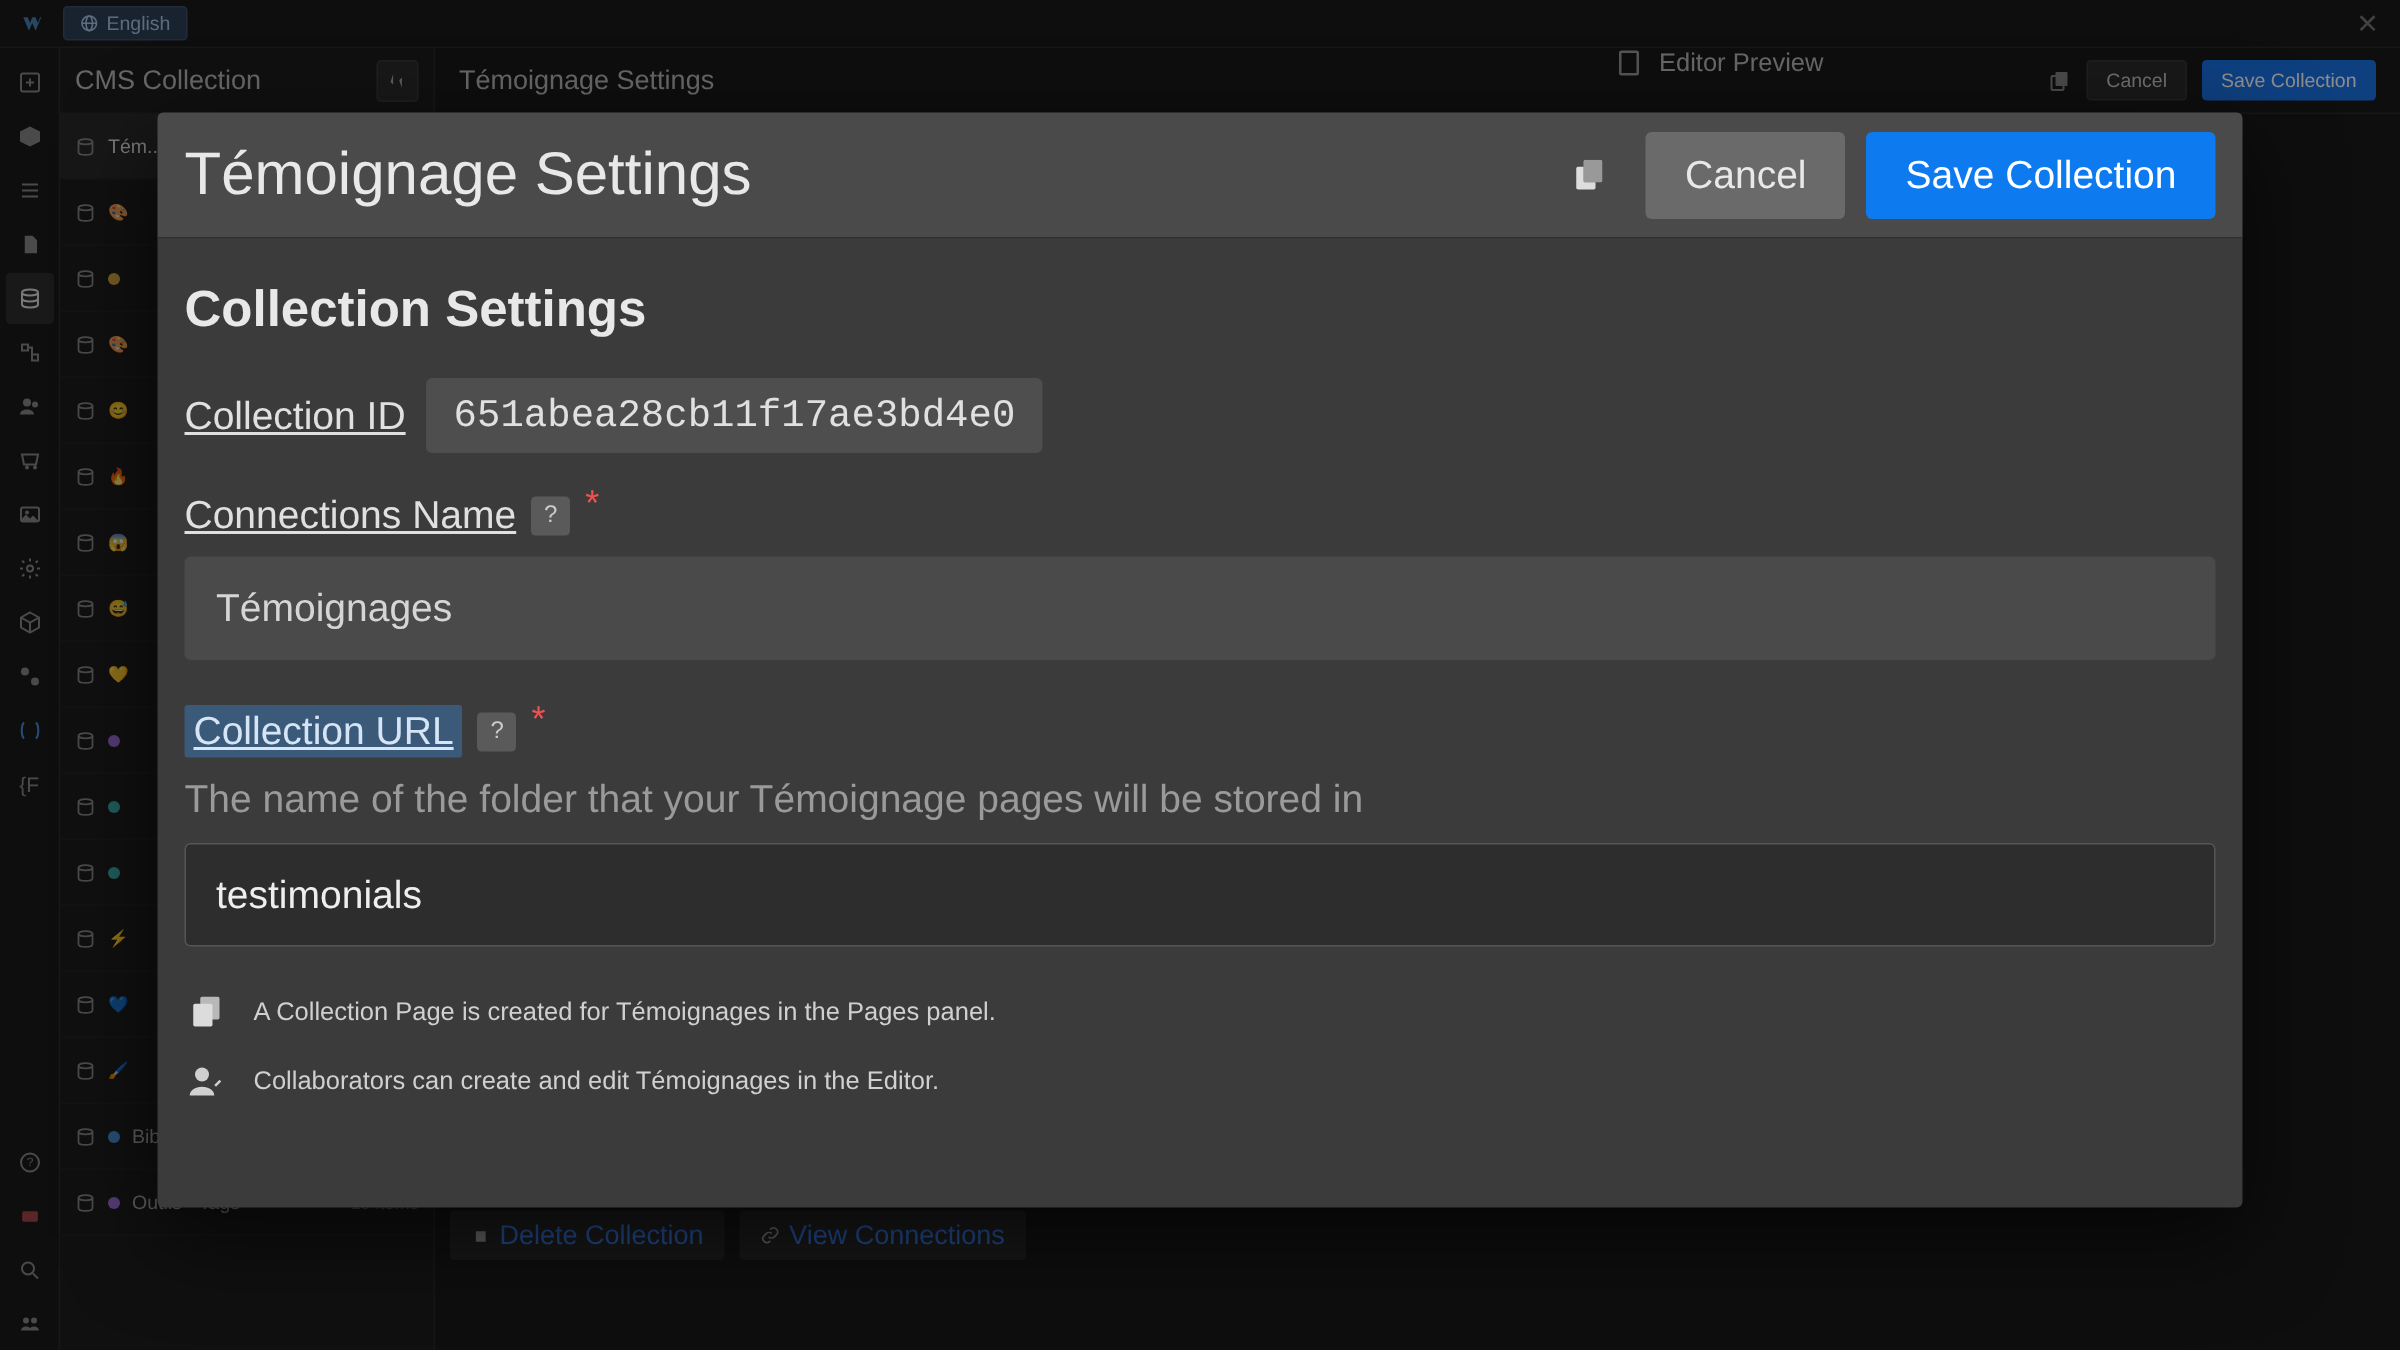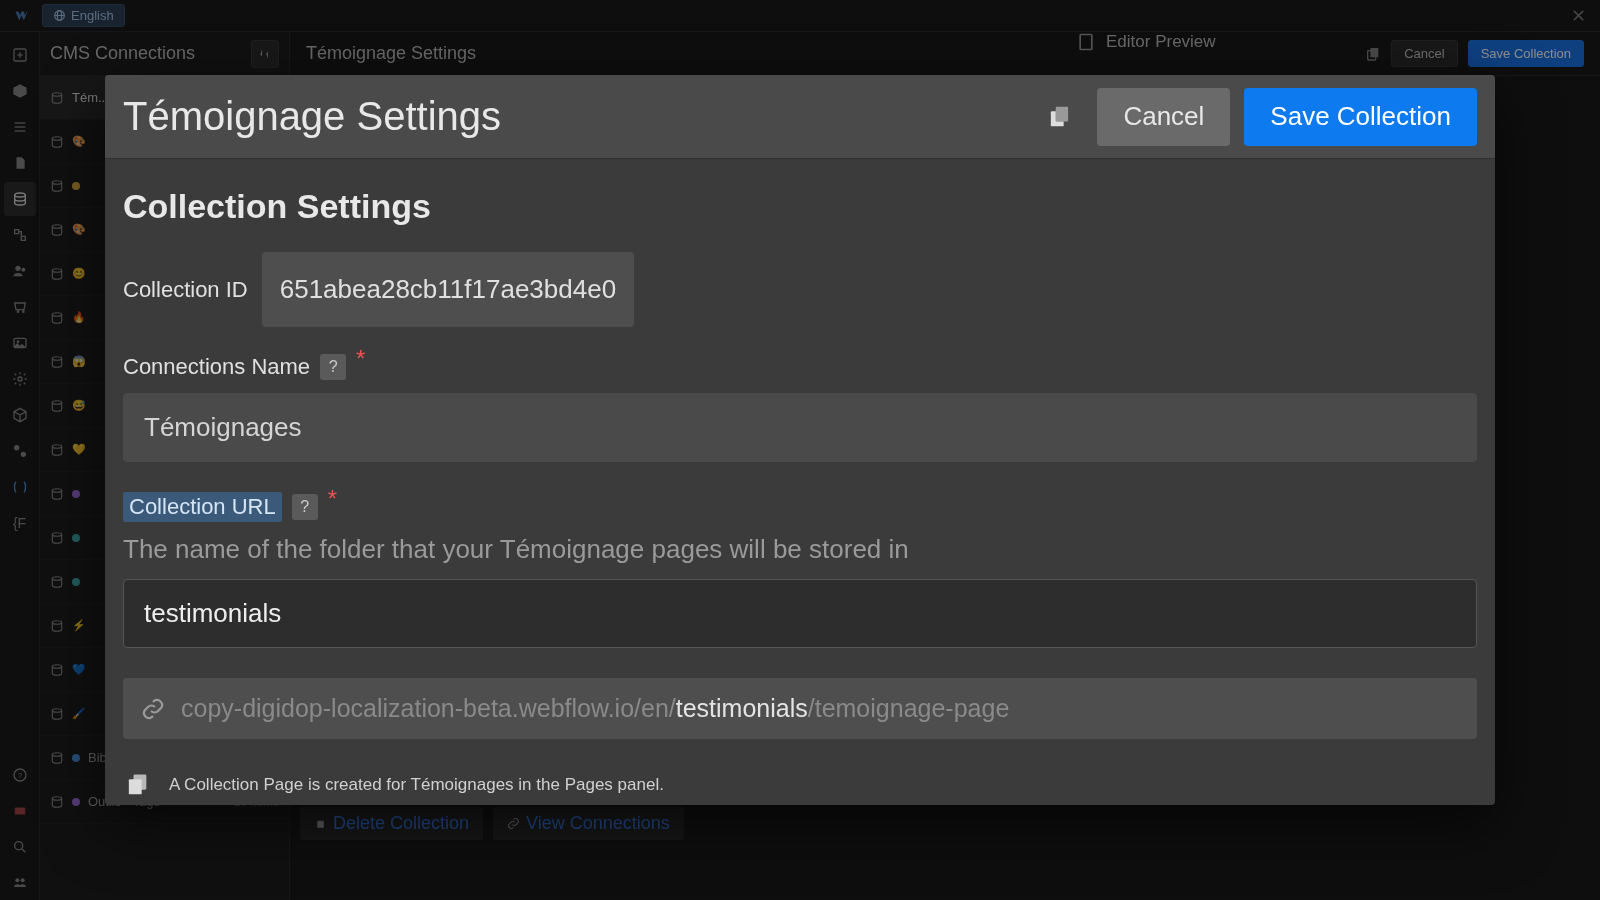--- a/index.html
+++ b/index.html
@@ -243,30 +243,31 @@
   color: #e8e8e8;
   margin-bottom: 26px;
 }
 .field-row {
   display: flex;
   align-items: center;
   gap: 14px;
   margin-bottom: 26px;
 }
 .field-label {
-  font-size: 22px;
+  font-size: 26px;
   color: #e0e0e0;
+  text-decoration: underline;
 }
 .id-pill {
   background: #4e4e4e;
-  padding: 22px 18px;
+  padding: 10px 18px;
   border-radius: 4px;
   font-size: 26px;
   color: #e0e0e0;
-  font-family: Liberation Sans, sans-serif;
+  font-family: Liberation Mono, monospace;
 }
 .label-row {
   display: flex;
   align-items: center;
   gap: 10px;
   margin-bottom: 12px;
 }
 .help-badge {
   width: 26px;
   height: 26px;
@@ -445,21 +446,21 @@
       <svg width="16" height="16" viewBox="0 0 24 24">
         <circle cx="8" cy="8" r="3" fill="#888"></circle>
         <circle cx="16" cy="8" r="3" fill="#888"></circle>
         <path fill="#888" d="M3 18c0-2 2-4 5-4s5 2 5 4M11 18c0-2 2-4 5-4s5 2 5 4"></path>
       </svg>
     </div>
 </div>
 
 <div class="collections-sidebar">
   <div class="collections-header">
-    <div class="collections-title">CMS Connections</div>
+    <div class="collections-title">CMS Collection</div>
     <div class="sort-btn">
         <svg width="14" height="14" viewBox="0 0 24 24">
           <path fill="#aaa" d="M7 4v12l-3-3M7 16l3-3M17 20V8l-3 3M17 8l3 3"></path>
         </svg>
       </div>
   </div>
   <div class="collection-item active">
     <svg class="db-icon" width="14" height="14" viewBox="0 0 24 24">
         <ellipse cx="12" cy="6" rx="8" ry="3" fill="none" stroke="#888" stroke-width="2"></ellipse>
         <path d="M4 6v12c0 1.7 3.6 3 8 3s8-1.3 8-3V6" fill="none" stroke="#888" stroke-width="2"></path>
@@ -646,28 +647,20 @@
     <input class="big-input" value="Témoignages" style="">
 
     <div class="label-row">
       <span class="field-label highlight-label">Collection URL</span>
       <span class="help-badge">?</span>
       <span class="req-star">*</span>
     </div>
     <div class="help-text">The name of the folder that your Témoignage pages will be stored in</div>
     <input class="big-input dark" value="testimonials" style="">
 
-    <div class="url-preview">
-      <svg width="24" height="24" viewBox="0 0 24 24">
-          <path fill="none" stroke="#9a9a9a" stroke-width="2.2" d="M10 14a5 5 0 007 0l3-3a5 5 0 00-7-7l-1 1M14 10a5 5 0 00-7 0l-3 3a5 5 0 007 7l1-1"></path>
-        </svg>
-      <span class="url-text">
-        <span>copy-digidop-localization-beta.webflow.io/en/</span><span class="bold">testimonials</span><span>/temoignage-page</span>
-      </span>
-    </div>
 
     <div class="info-row">
       <svg width="28" height="28" viewBox="0 0 24 24">
           <rect x="9" y="3" width="11" height="13" rx="1" fill="#b8b8b8"></rect>
           <rect x="5" y="7" width="11" height="13" rx="1" fill="#dcdcdc"></rect>
         </svg>
       <span class="info-text">A Collection Page is created for Témoignages in the Pages panel.</span>
     </div>
     <div class="info-row">
       <svg width="28" height="28" viewBox="0 0 24 24">

